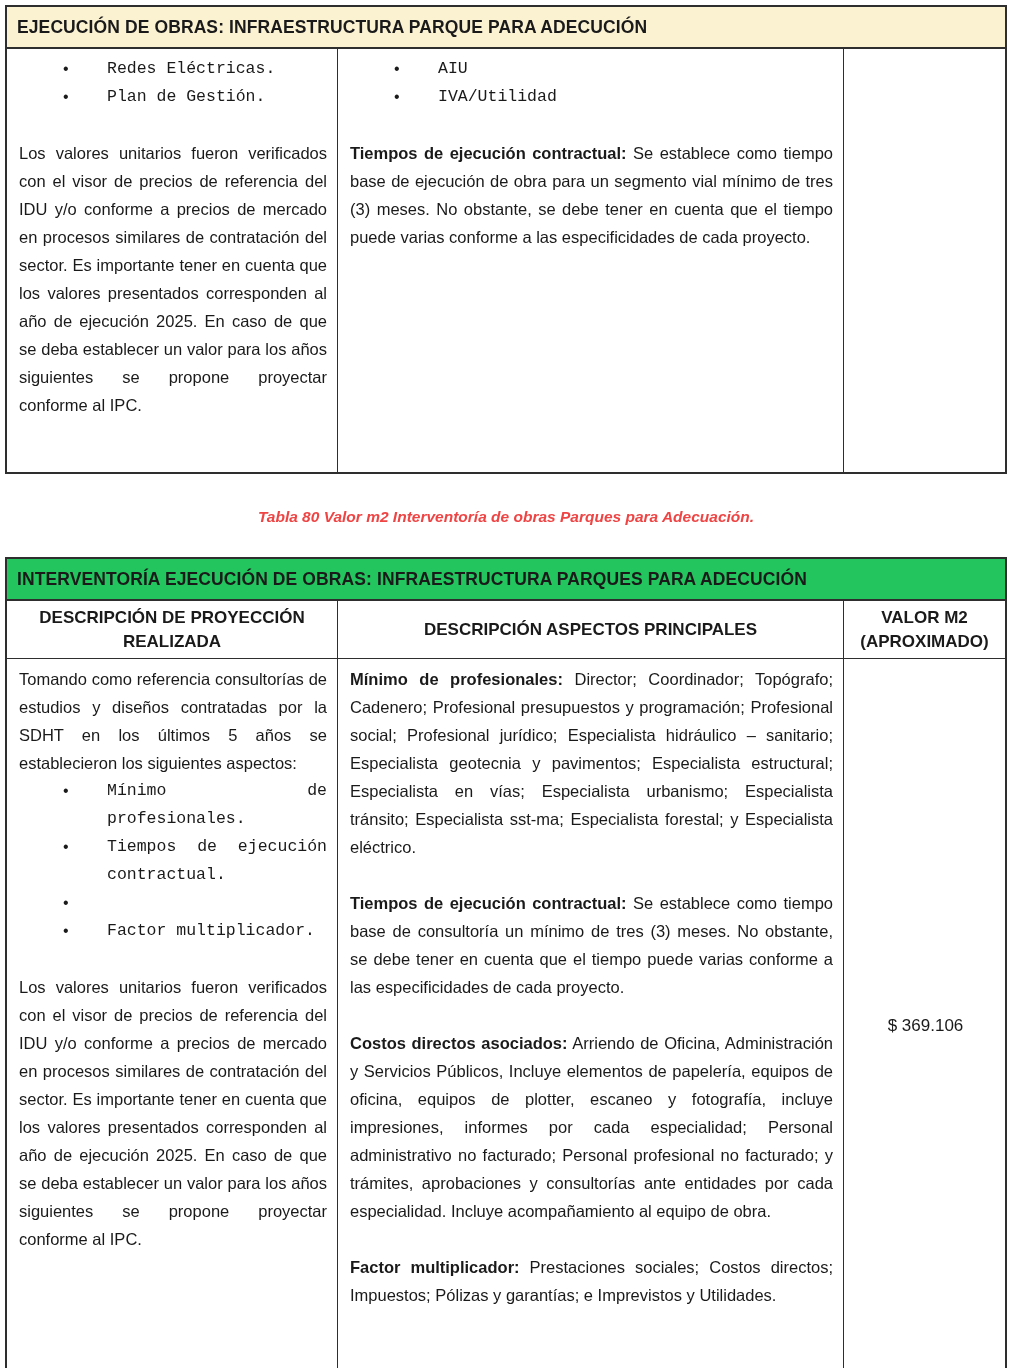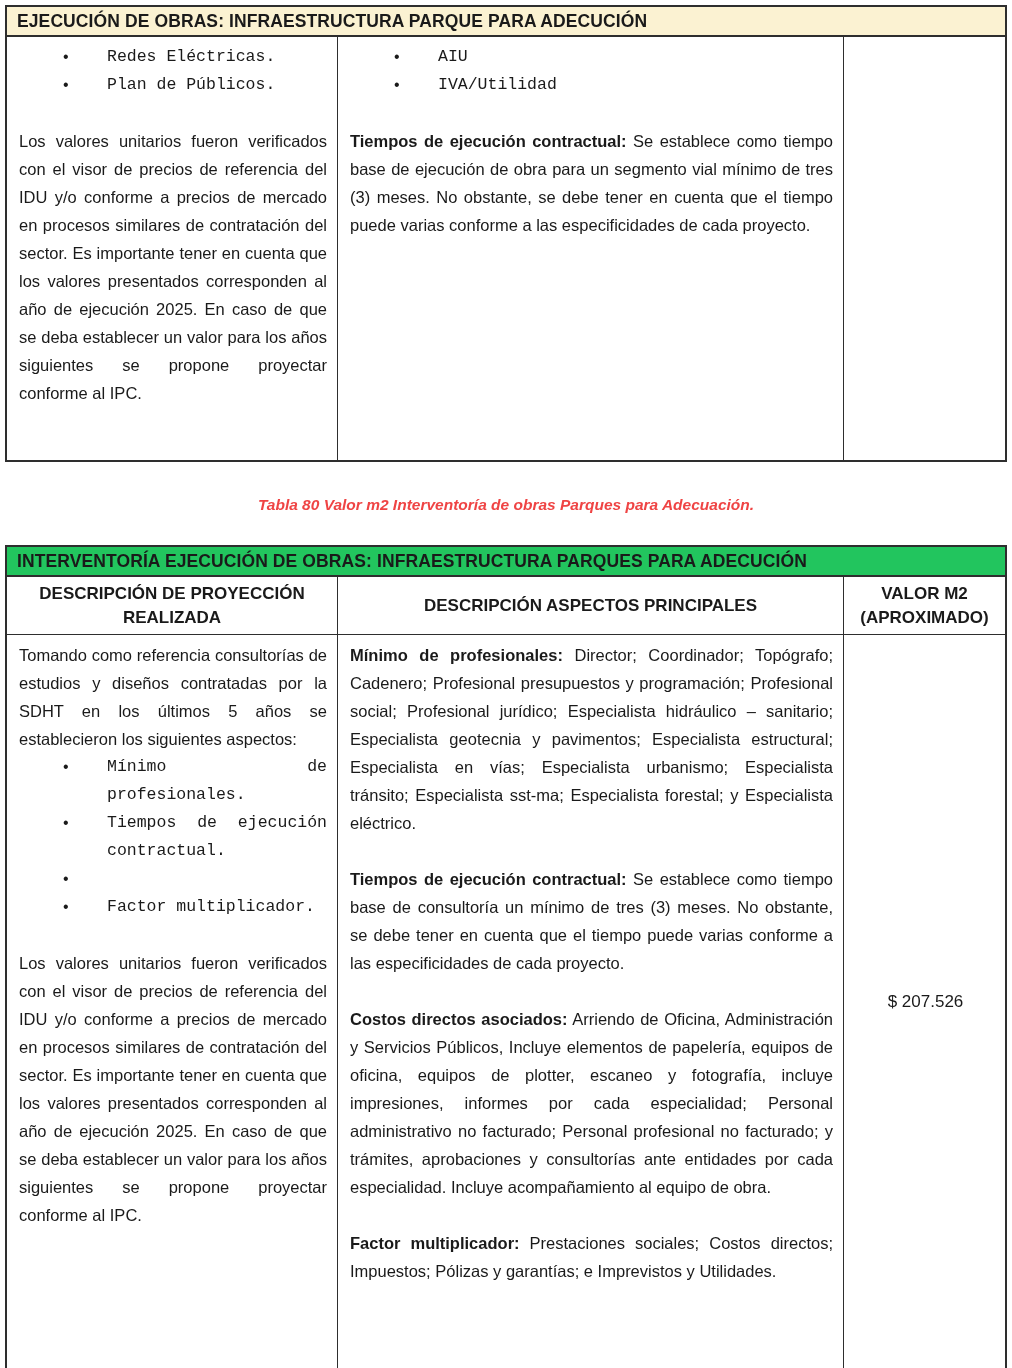--- a/index.html
+++ b/index.html
@@ -17,21 +17,21 @@
     padding: 5px 5px 0 5px;
   }
 
   
   .doc-table {
     width: 1002px;
     border: 2px solid #2e2e2e;
     background: #ffffff;
   }
   .title-bar {
-    height: 30px;
+    height: 42px;
     display: flex;
     align-items: center;
     padding: 0 10px;
     border-bottom: 2px solid #2e2e2e;
     font-size: 17.5px;
     font-weight: bold;
     letter-spacing: 0.1px;
     white-space: nowrap;
   }
   .bar-cream { background: #fbf2d2; }
@@ -122,21 +122,21 @@
     </div>
     <div class="cols">
 
       <div class="cell">
         <div class="bullet-item">
           <span class="bullet-dot">•</span>
           <span class="bullet-text">Redes Eléctricas.</span>
         </div>
         <div class="bullet-item">
           <span class="bullet-dot">•</span>
-          <span class="bullet-text">Plan de Públicos.</span>
+          <span class="bullet-text">Plan de Gestión.</span>
         </div>
         <p class="para">Los valores unitarios fueron verificados con el visor de precios de referencia del IDU y/o conforme a precios de mercado en procesos similares de contratación del sector. Es importante tener en cuenta que los valores presentados corresponden al año de ejecución 2025. En caso de que se deba establecer un valor para los años siguientes se propone proyectar conforme al IPC.</p>
       </div>
 
       <div class="cell">
         <div class="bullet-item">
           <span class="bullet-dot">•</span>
           <span class="bullet-text">AIU</span>
         </div>
         <div class="bullet-item">
@@ -187,19 +187,19 @@
       </div>
 
       <div class="cell">
         <p class="para first"><span class="lead">Mínimo de profesionales:</span><span> Director; Coordinador; Topógrafo; Cadenero; Profesional presupuestos y programación; Profesional social; Profesional jurídico; Especialista hidráulico – sanitario; Especialista geotecnia y pavimentos; Especialista estructural; Especialista en vías; Especialista urbanismo; Especialista tránsito; Especialista sst-ma; Especialista forestal; y Especialista eléctrico.</span></p>
         <p class="para"><span class="lead">Tiempos de ejecución contractual:</span><span> Se establece como tiempo base de consultoría un mínimo de tres (3) meses. No obstante, se debe tener en cuenta que el tiempo puede varias conforme a las especificidades de cada proyecto.</span></p>
         <p class="para"><span class="lead">Costos directos asociados:</span><span> Arriendo de Oficina, Administración y Servicios Públicos, Incluye elementos de papelería, equipos de oficina, equipos de plotter, escaneo y fotografía, incluye impresiones, informes por cada especialidad; Personal administrativo no facturado; Personal profesional no facturado; y trámites, aprobaciones y consultorías ante entidades por cada especialidad. Incluye acompañamiento al equipo de obra.</span></p>
         <p class="para"><span class="lead">Factor multiplicador:</span><span> Prestaciones sociales; Costos directos; Impuestos; Pólizas y garantías; e Imprevistos y Utilidades.</span></p>
       </div>
 
       <div class="cell value-cell">
-        <span>$ 207.526</span>
+        <span>$ 369.106</span>
       </div>
 
     </div>
   </div>
 
 </div>
 
 </body></html>

